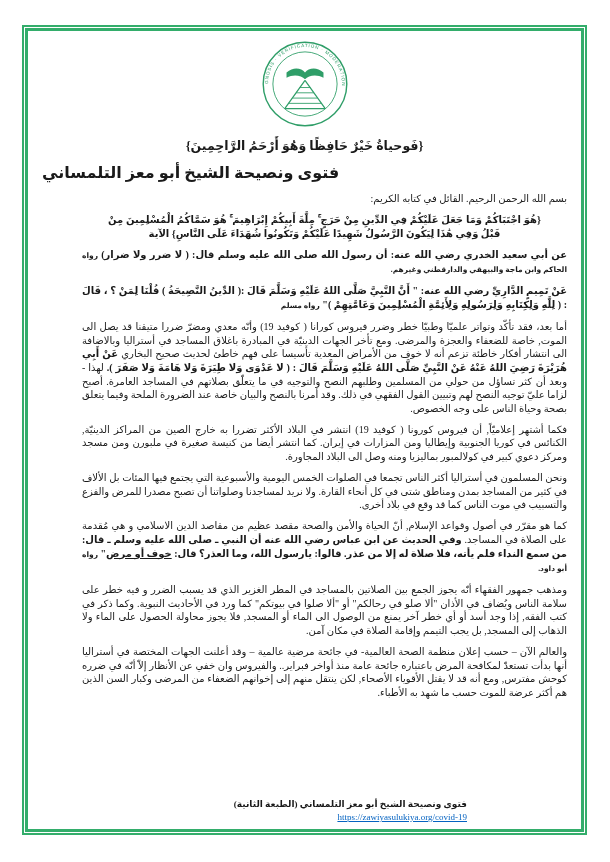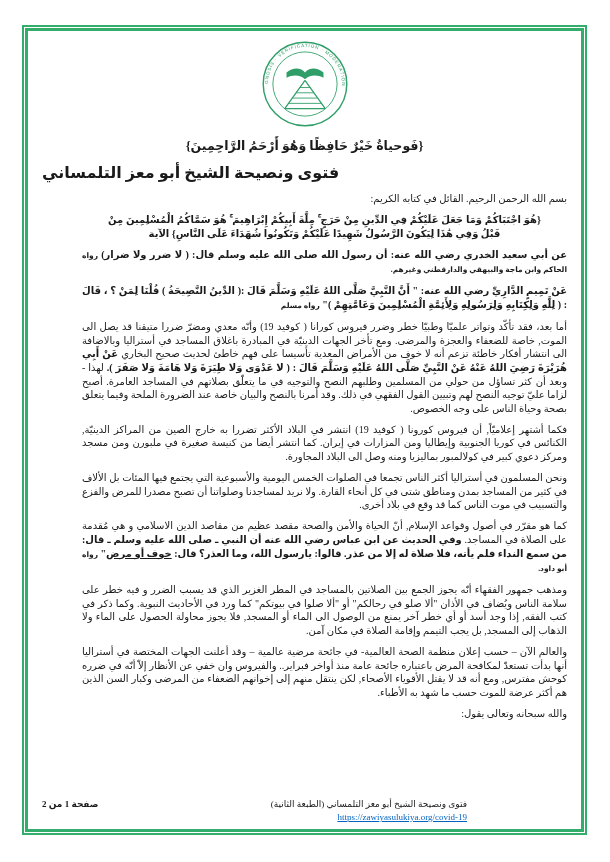--- a/index.html
+++ b/index.html
@@ -21,21 +21,21 @@
   .doc p{margin:0 0 7.5px 0;text-align:justify;}
   .quran{font-weight:bold;margin:0 26px 7.5px 26px !important;text-align:justify;text-align-last:center;}
   .bold{font-weight:bold;}
   .ul{font-weight:bold;text-decoration:underline;}
   .narr{font-size:7.5px;font-weight:bold;}
   .hadith{font-weight:bold;}
   .closing{margin-top:3px;}
   
   .footer{position:absolute;bottom:5px;left:14px;right:14px;display:flex;direction:rtl;justify-content:space-between;font-size:9px;line-height:13px;}
   .f-right{margin-right:100px;text-align:right;direction:rtl;}
-  .f-right .f-title{font-weight:normal;}
+  .f-right .f-title{font-weight:bold;}
   .f-right a{color:#0563c1;direction:ltr;display:inline-block;}
   .f-left{text-align:left;direction:rtl;}
   .f-left .f-page{font-weight:bold;}
 </style>
 </head>
 <body>
 
 <div class="frame">
   <div class="frame-inner">
 
@@ -77,27 +77,25 @@
       <p>فكما أشتهر إعلاميّاً, أن فيروس كورونا ( كوفيد 19) انتشر في البلاد الأكثر تضررا به خارج الصين من المراكز الدينيّة, الكنائس في كوريا الجنوبية وإيطاليا ومن المزارات في إيران. كما انتشر أيضا من كنيسة صغيرة في ملبورن ومن مسجد ومركز دعوي كبير في كولالمبور بماليزيا ومنه وصل الى البلاد المجاورة.</p>
 
       <p>ونحن المسلمون في أستراليا أكثر الناس تجمعا في الصلوات الخمس اليومية والأسبوعية التي يجتمع فيها المئات بل الألاف في كثير من المساجد بمدن ومناطق شتى في كل أنحاء القارة. ولا نريد لمساجدنا وصلواتنا أن تصبح مصدرا للمرض والفزع والتسبيب في موت الناس كما قد وقع في بلاد أخرى.</p>
 
       <p><span>كما هو مقرّر في أصول وقواعد الإسلام, أنّ الحياة والأمن والصحة مقصد عظيم من مقاصد الدين الاسلامي و هي مُقدمة على الصلاة في المساجد. </span><span class="bold">وفي الحديث عن ابن عباس رضي الله عنه أن النبي ـ صلى الله عليه وسلم ـ قال: من سمع النداء فلم يأته، فلا صلاة له إلا من عذر. قالوا: يارسول الله، وما العذر؟ قال: </span><span class="ul">خوف أو مرض</span><span class="bold">" </span><span class="narr">رواه أبو داود.</span></p>
 
       <p>ومذهب جمهور الفقهاء أنّه يجوز الجمع بين الصلاتين بالمساجد في المطر الغزير الذي قد يسبب الضرر و فيه خطر على سلامة الناس ويُضاف في الأذان "ألا صلو في رحالكم" أو "ألا صلوا في بيوتكم" كما ورد في الأحاديث النبوية. وكما ذكر في كتب الفقه, إذا وجد أسد أو أي خطر آخر يمنع من الوصول الى الماء أو المسجد, فلا يجوز محاولة الحصول على الماء ولا الذهاب إلى المسجد, بل يجب التيمم وإقامة الصلاة في مكان آمن.</p>
 
       <p>والعالم الآن – حسب إعلان منظمة الصحة العالمية- في جائحة مرضية عالمية – وقد أعلنت الجهات المختصة في أستراليا أنها بدأت تستعدّ لمكافحة المرض باعتباره جائحة عامة منذ أواخر فبراير.. والفيروس وان خفي عن الأنظار إلاّ أنّه في ضرره كوحش مفترس, ومع أنه قد لا يقتل الأقوياء الأصحاء, لكن ينتقل منهم إلى إخوانهم الضعفاء من المرضى وكبار السن الذين هم أكثر عرضة للموت حسب ما شهد به الأطباء.</p>
 
-      <p class="closing">والله سبحانه وتعالى يقول:</p>
     </div>
 
     <div class="footer">
       <div class="f-right">
         <div class="f-title">فتوى ونصيحة الشيخ أبو معز التلمساني (الطبعة الثانية)</div>
         <a href="#" title="https://zawiyasulukiya.org/covid-19">https://zawiyasulukiya.org/covid-19</a>
       </div>
       <div class="f-left">
-        <div class="f-page">صفحة 1 من 2</div>
       </div>
     </div>
 
   </div>
 </div>
 
 </body></html>

